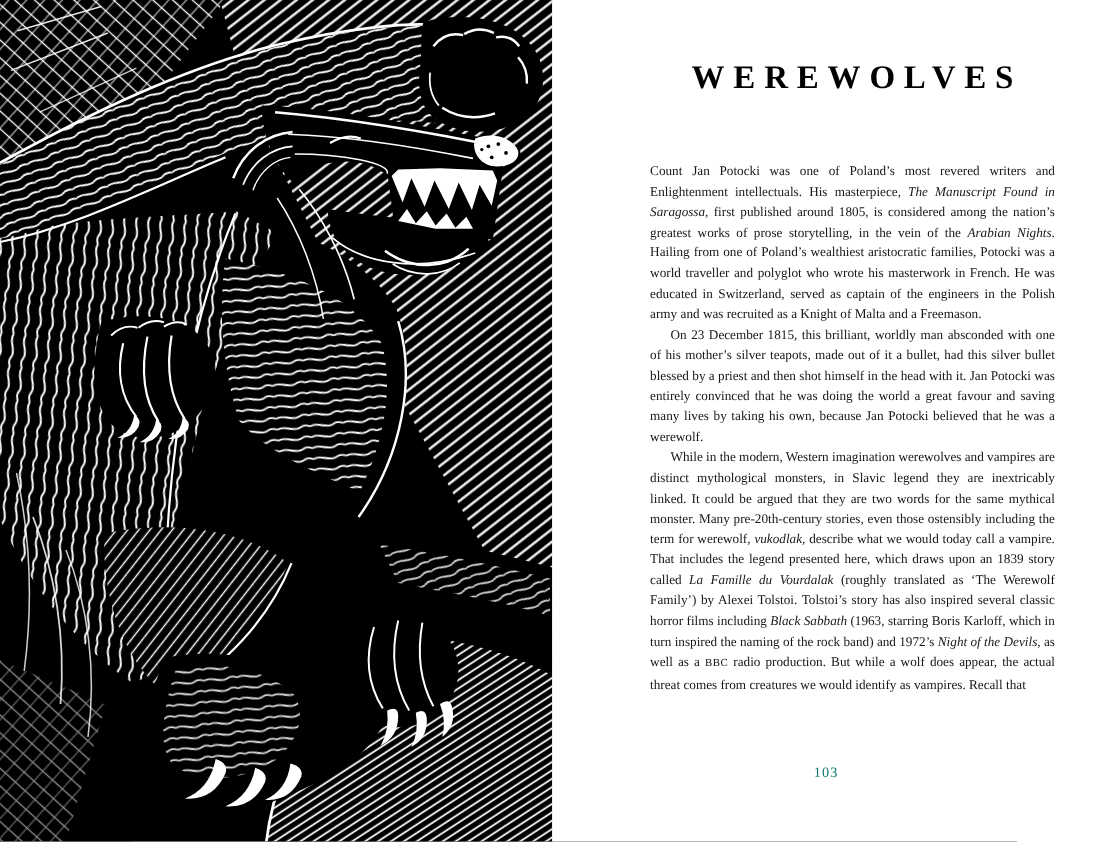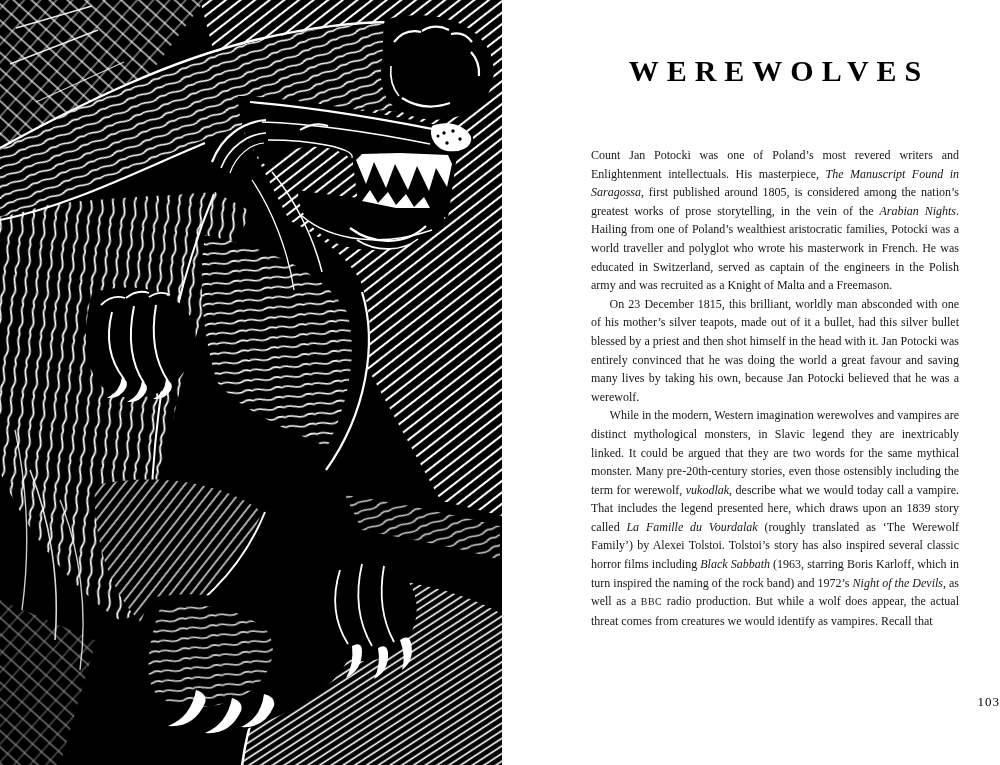--- a/index.html
+++ b/index.html
@@ -7,21 +7,21 @@
   .spread{display:flex;width:1000px;height:765px;background:#ffffff;}
   .illustration-pane{margin:0;padding:0;flex:0 0 502px;width:502px;height:765px;background:#000;}
   .illustration-pane svg{display:block;width:502px;height:765px;}
   .text-page{position:relative;flex:1 1 auto;height:765px;background:#ffffff;color:#161616;padding-left:48px;}
   .chapter-title{margin:54px 0 0 0;text-align:center;font-weight:700;font-size:30px;letter-spacing:8px;text-indent:8px;color:#000000;font-family:"Liberation Serif","DejaVu Serif",serif;}
   .body-text{width:368px;margin:58px auto 0 auto;text-align:justify;font-size:12px;line-height:18.6px;color:#161616;}
   .para{margin:0;padding:0;}
   .para.indent{text-indent:1.55em;}
   .run-italic{font-style:italic;}
   .run-sc{font-size:0.82em;letter-spacing:0.5px;}
-  .page-number{position:absolute;top:694px;left:0;width:100%;text-align:right;font-size:13px;letter-spacing:1px;color:#000000;}
+  .page-number{position:absolute;top:694px;left:0;width:100%;text-align:center;font-size:13px;letter-spacing:1px;color:#0f766e;}
 </style>
 </head>
 <body>
 
 <div class="spread">
 
   <figure class="illustration-pane">
     <svg viewBox="0 0 502 765" xmlns="http://www.w3.org/2000/svg">
       <defs>
         <pattern id="p-rays" width="9" height="9" patternUnits="userSpaceOnUse" patternTransform="rotate(-38)">

